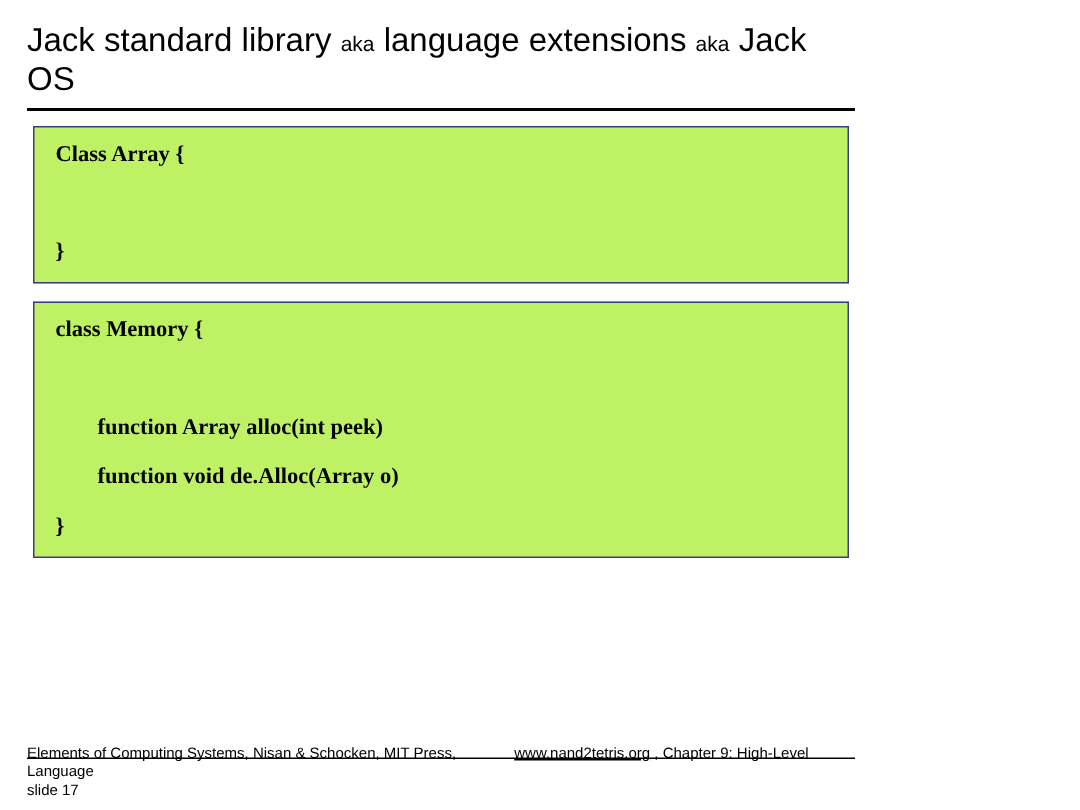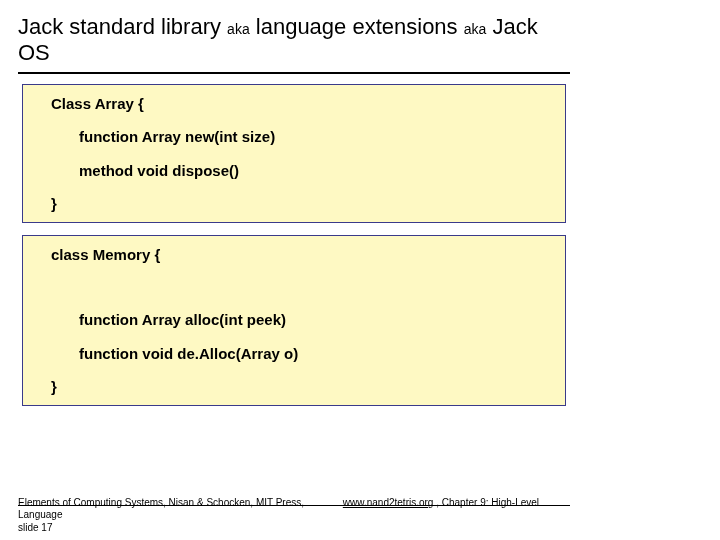--- a/index.html
+++ b/index.html
@@ -26,24 +26,24 @@
   .title .aka {
     font-size: 14px;
   }
   .title-rule {
     border: none;
     border-top: 2px solid #000;
     margin: 0 0 10px 0;
   }
   .codebox {
     border: 1px solid #3a3a8a;
-    background: #fef9c3;
-    padding: 10px 14px 10px 28px;
+    background: #bef264;
+    padding: 10px 14px 10px 14px;
     margin: 0 4px 12px 4px;
-    font-family: Liberation Sans, sans-serif;
+    font-family: Liberation Serif, serif;
     font-size: 15px;
     font-weight: bold;
     line-height: 1.15;
   }
   .codebox .line {
     white-space: pre;
     margin: 0;
   }
   .indent {
     padding-left: 28px;
@@ -80,23 +80,21 @@
 <div class="slide">
 
   <div class="title">
     <span>Jack standard library </span><span class="aka">aka</span><span> language extensions </span><span class="aka">aka</span><span> Jack OS</span>
   </div>
   <hr class="title-rule">
 
   <div class="codebox">
     <div class="line">Class Array {</div>
     <div class="spacer"></div>
-    <div class="line indent">function Array new(int size)</div>
     <div class="spacer"></div>
-    <div class="line indent">method void dispose()</div>
     <div class="spacer"></div>
     <div class="line">}</div>
   </div>
 
   <div class="codebox">
     <div class="line">class Memory {</div>
     <div class="spacer"></div>
     <div class="spacer"></div>
     <div class="spacer"></div>
     <div class="line indent">function Array alloc(int peek)</div>

